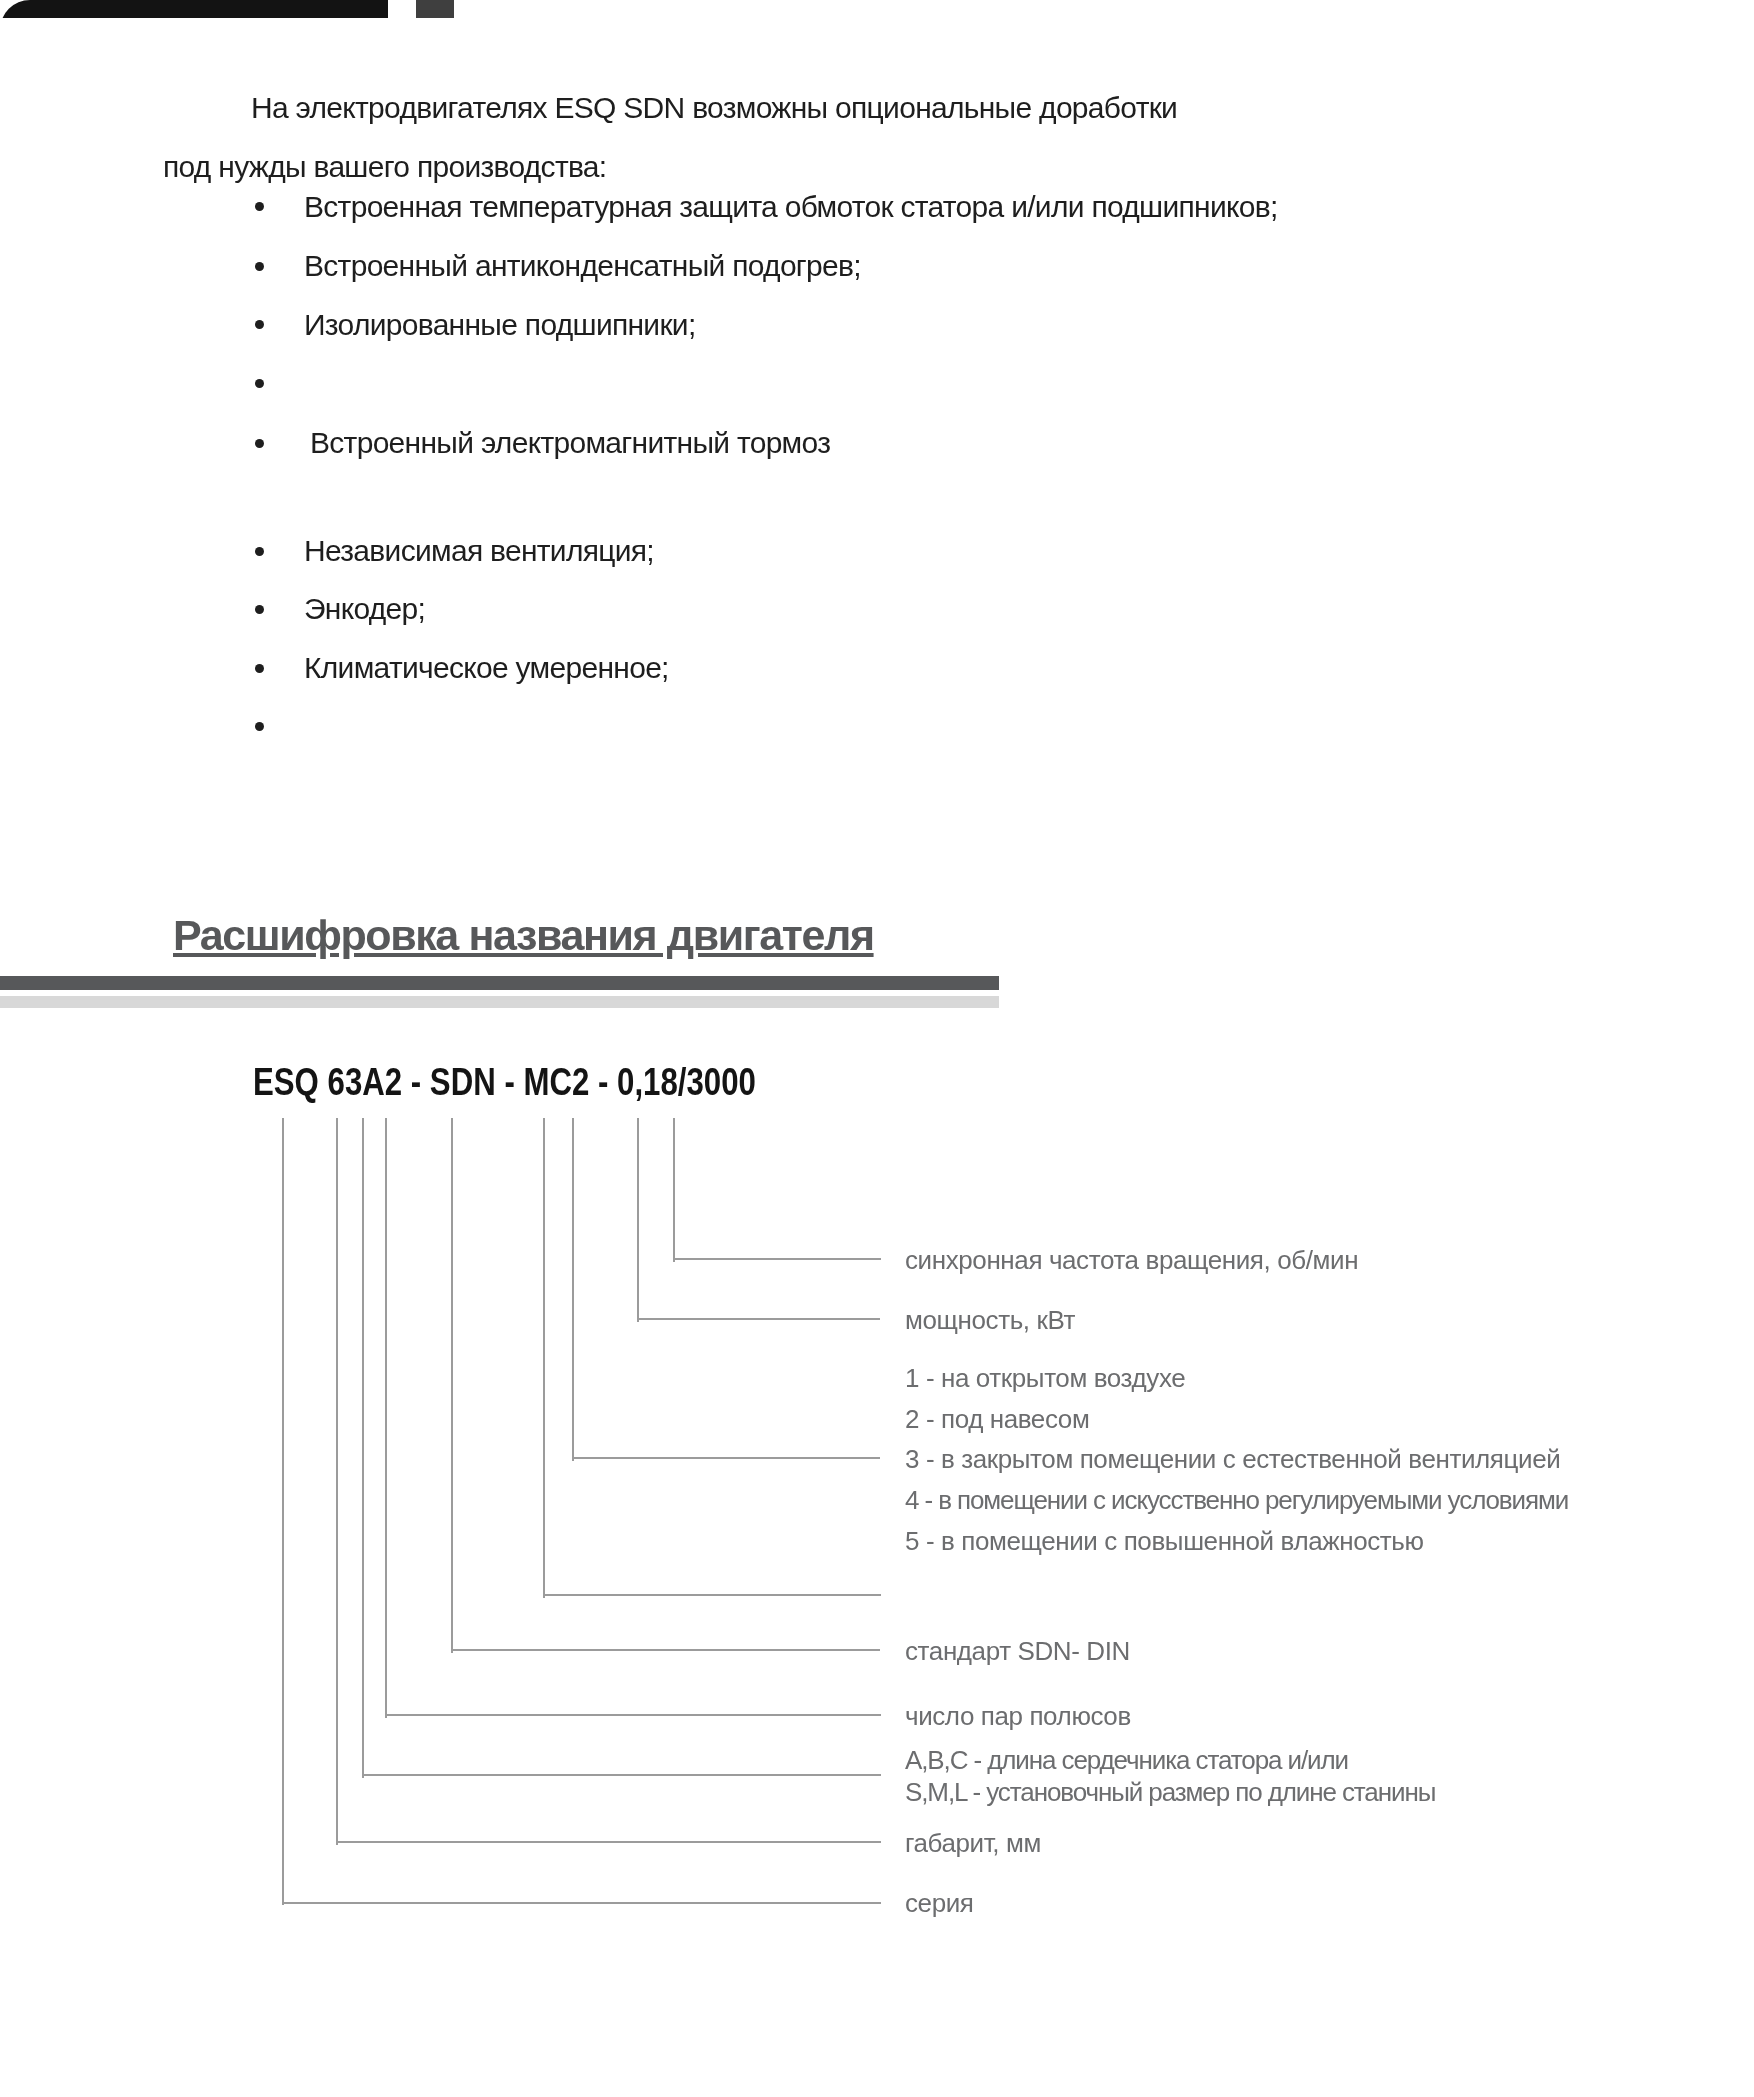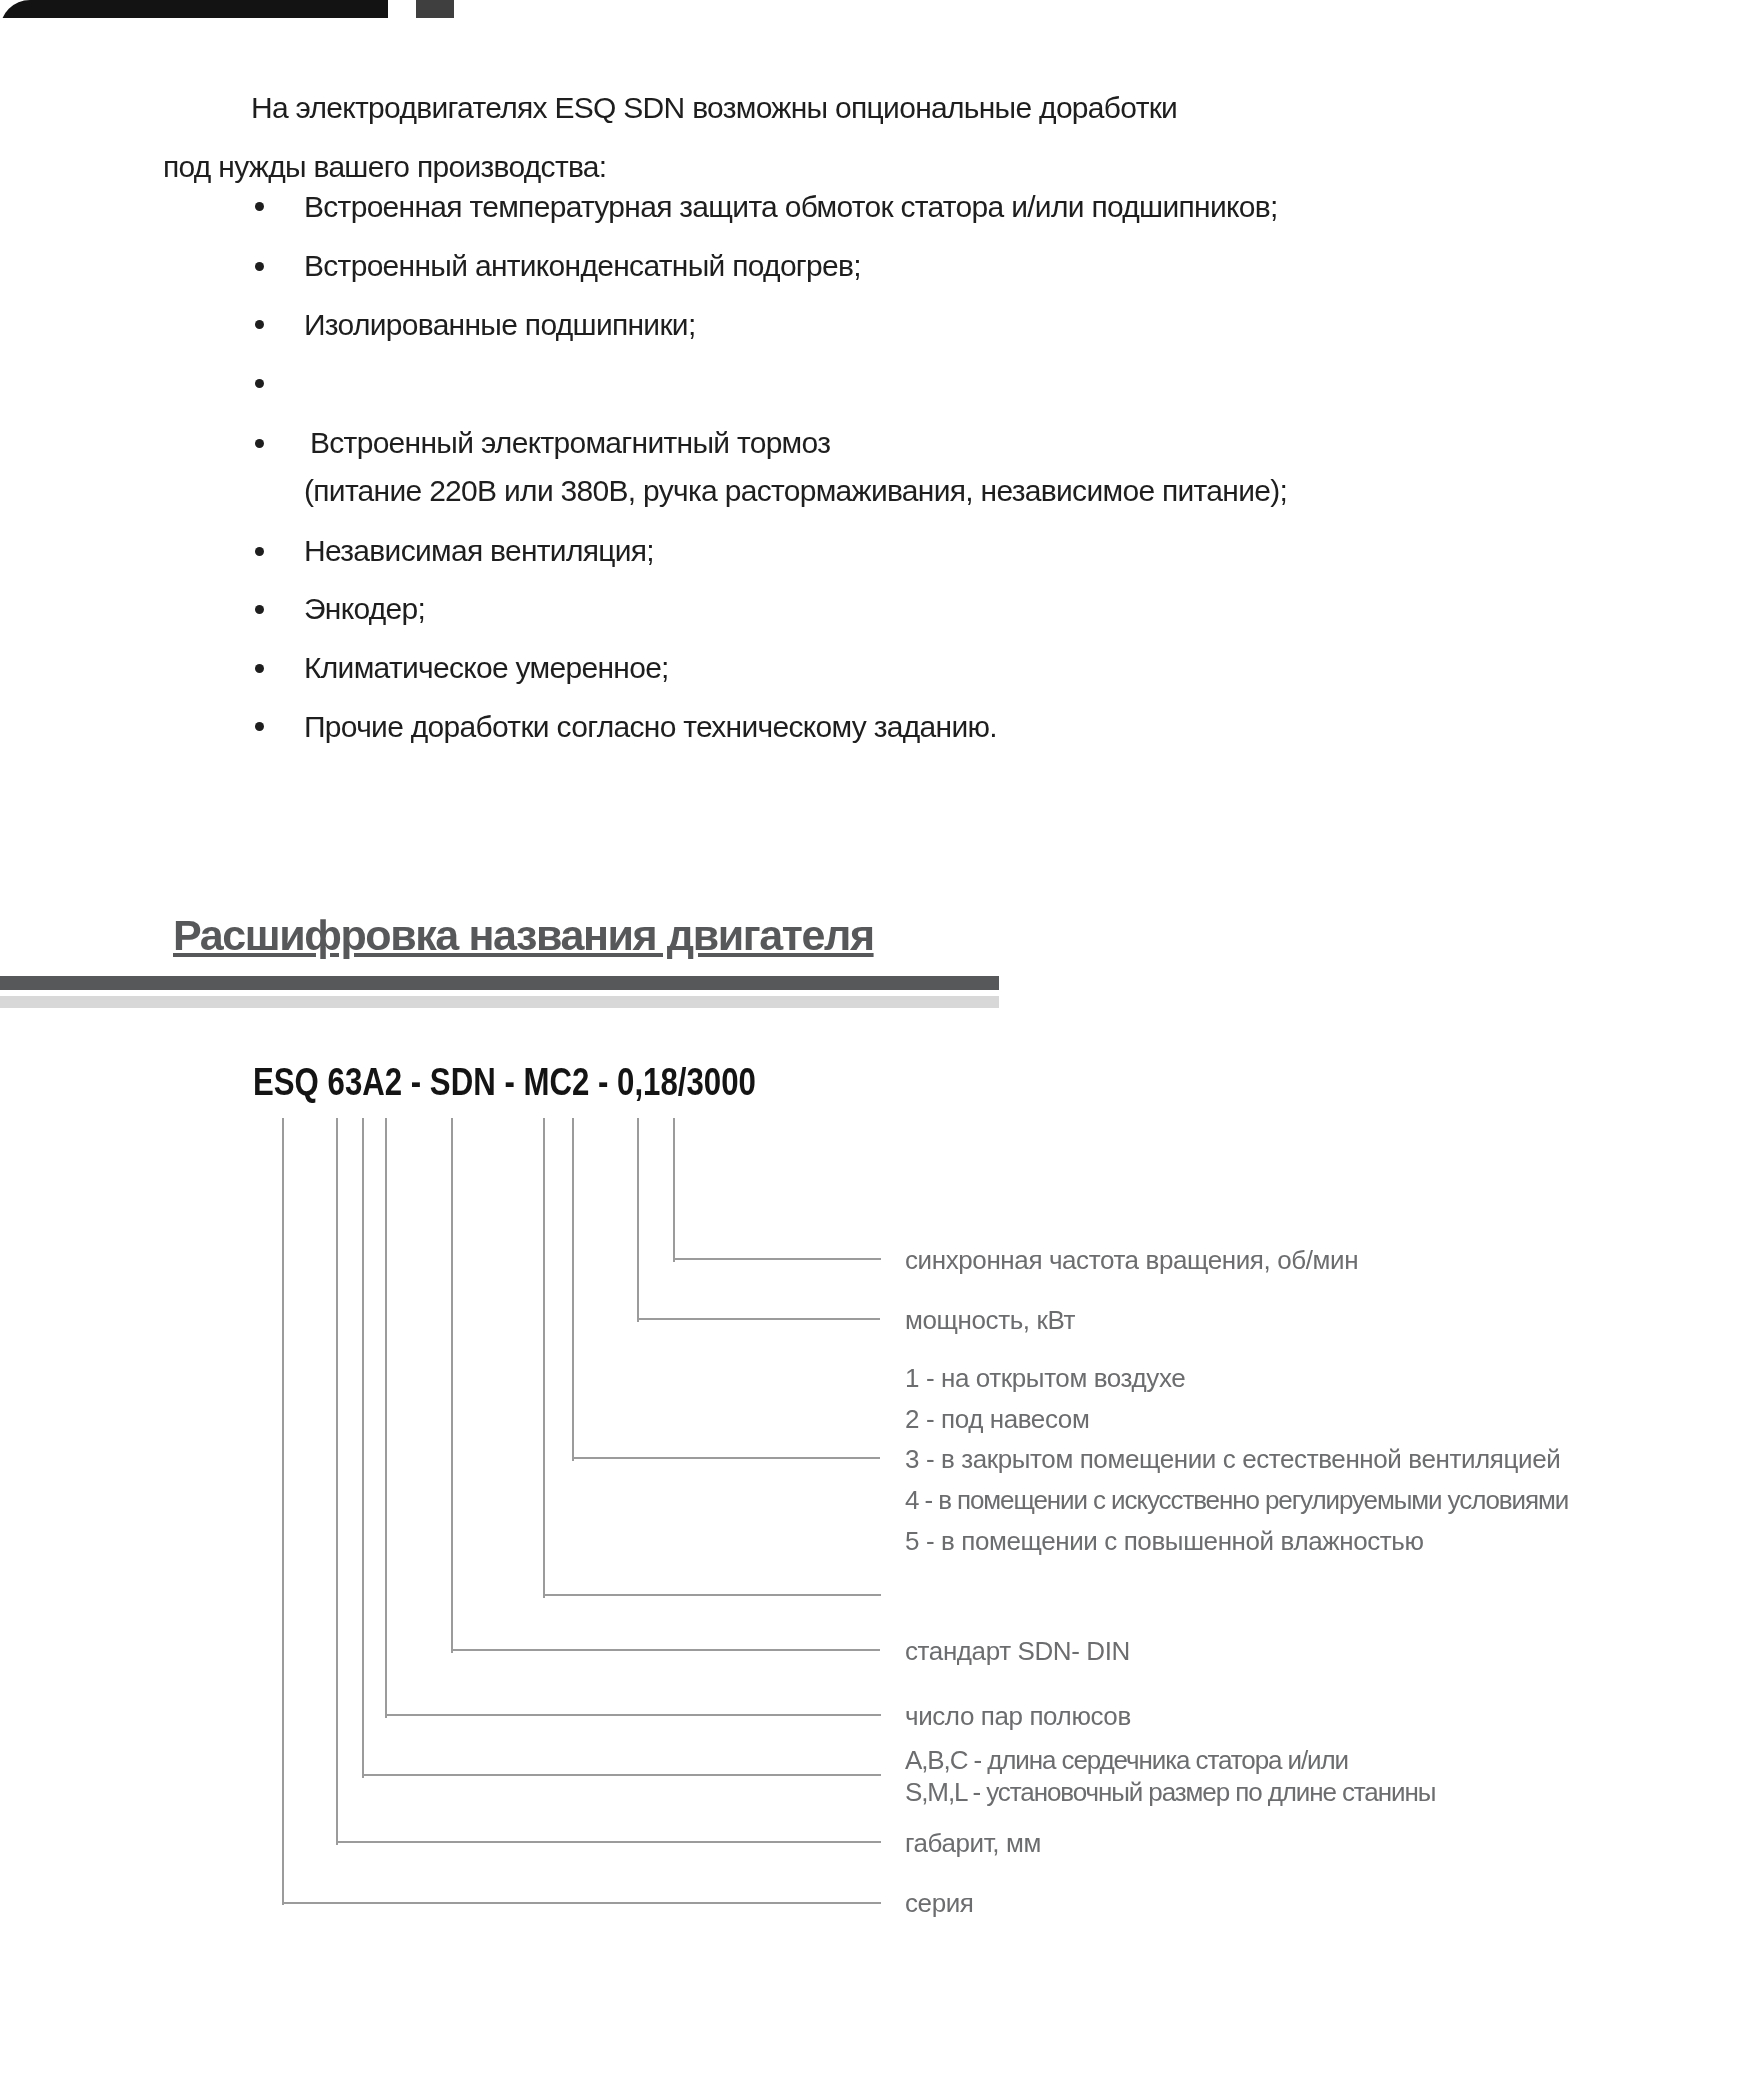--- a/index.html
+++ b/index.html
@@ -81,33 +81,31 @@
   <span class="abs dot" style="top:262px"></span>
   <div class="abs body-text bullet-text" style="left:304px;top:248px">Встроенный антиконденсатный подогрев;</div>
 
   <span class="abs dot" style="top:320px"></span>
   <div class="abs body-text bullet-text" style="left:304px;top:307px">Изолированные подшипники;</div>
 
   <span class="abs dot" style="top:379px"></span>
 
   <span class="abs dot" style="top:439px"></span>
   <div class="abs body-text bullet-text" style="left:310px;top:425px">Встроенный электромагнитный тормоз</div>
-  <div class="abs body-text bullet-text" style="left:304px;top:473px">(питание 220В или 380В, ручка растормаживания, независимое питание);</div>
 
   <span class="abs dot" style="top:547px"></span>
   <div class="abs body-text bullet-text" style="left:304px;top:533px">Независимая вентиляция;</div>
 
   <span class="abs dot" style="top:605px"></span>
   <div class="abs body-text bullet-text" style="left:304px;top:591px">Энкодер;</div>
 
   <span class="abs dot" style="top:664px"></span>
   <div class="abs body-text bullet-text" style="left:304px;top:650px">Климатическое умеренное;</div>
 
   <span class="abs dot" style="top:722px"></span>
-  <div class="abs body-text bullet-text" style="left:304px;top:709px">Прочие доработки согласно техническому заданию.</div>
 
   <div class="abs section-title">Расшифровка названия двигателя</div>
   <div class="abs bar-dark"></div>
   <div class="abs bar-light"></div>
 
   <div class="abs code">ESQ 63A2 - SDN - MC2 - 0,18/3000</div>
 
   <div class="abs vline" style="left:282px;top:1118px;height:787px"></div>
   <div class="abs vline" style="left:336px;top:1118px;height:727px"></div>
   <div class="abs vline" style="left:362px;top:1118px;height:660px"></div>

